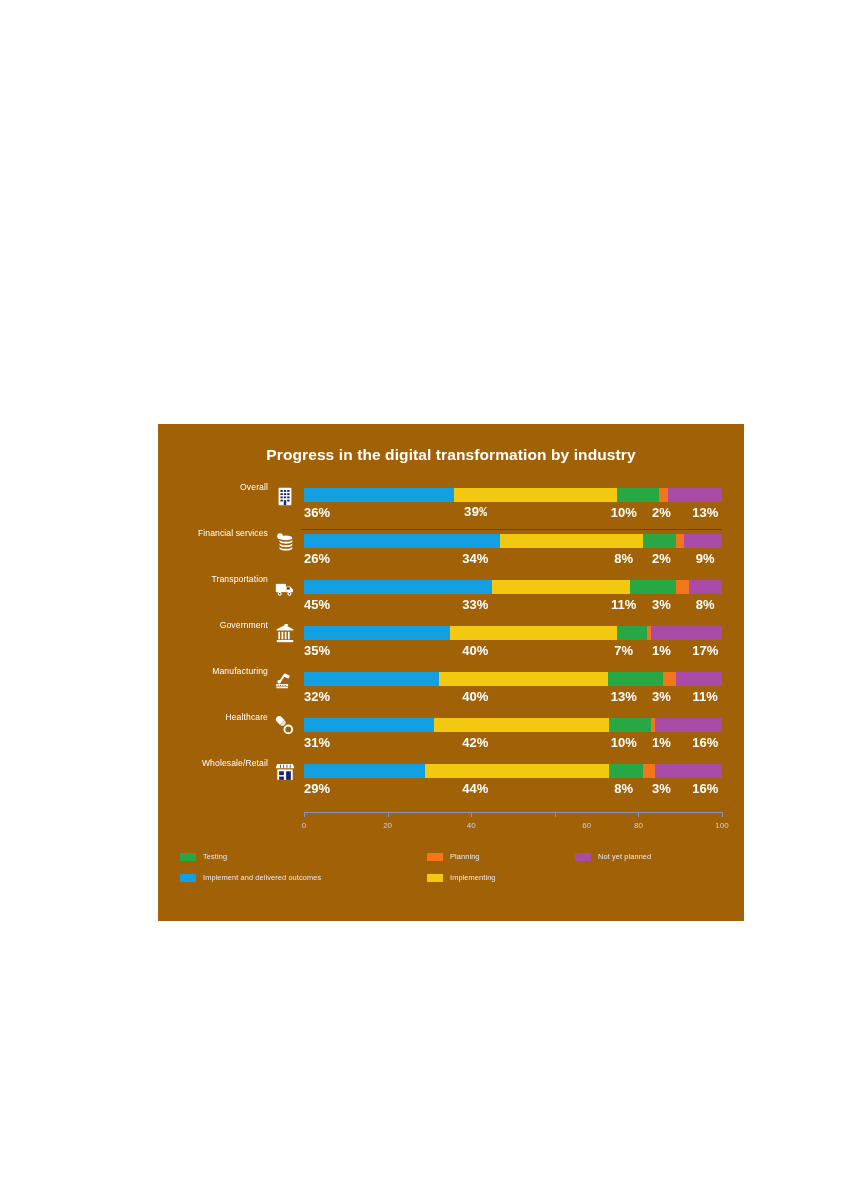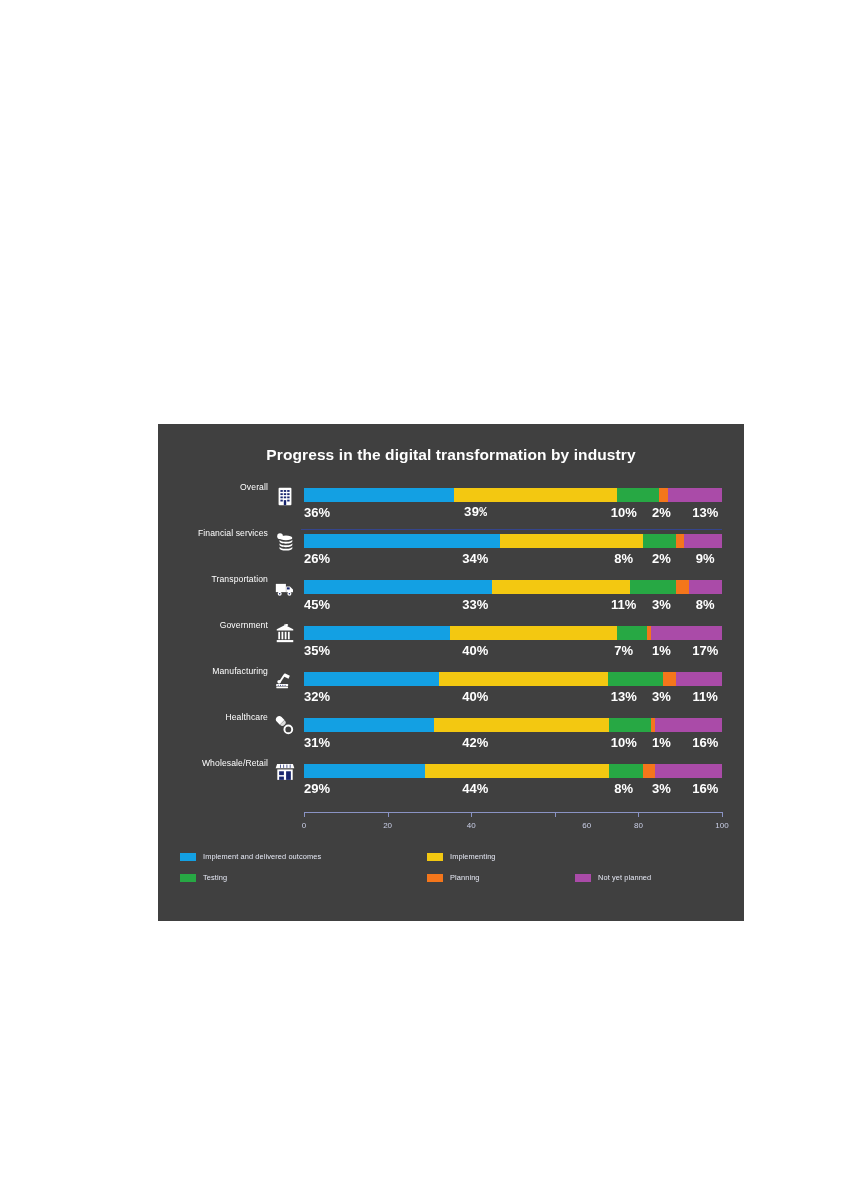--- a/index.html
+++ b/index.html
@@ -15,21 +15,21 @@
     overflow: hidden;
   }
 
   
   #chart-card {
     position: absolute;
     left: 158px;
     top: 424px;
     width: 586px;
     height: 497px;
-    background: #404040;
+    background: #a16207;
     box-sizing: border-box;
   }
 
   #chart-title {
     position: absolute;
     left: 0;
     top: 22px;
     width: 586px;
     text-align: center;
     color: #ffffff;
@@ -421,39 +421,39 @@
       <div class="tick-label" style="left: 40%;">40</div>
       <div class="tick" style="left: 60%;"></div>
       <div class="tick-label" style="left: 60%; margin-left: 32px;">60</div>
       <div class="tick" style="left: 80%;"></div>
       <div class="tick-label" style="left: 80%;">80</div>
       <div class="tick" style="left: 100%;"></div>
       <div class="tick-label" style="left: 100%;">100</div>
     </div>
 
   <div id="legend">
+    <div class="legend-row" id="legend-row-1">
+        <div class="legend-item" style="left: 0px;">
+          <span class="legend-swatch" style="background: rgb(39, 168, 68);"></span>
+          <span class="legend-text">Testing</span>
+        </div>
+        <div class="legend-item" style="left: 247px;">
+          <span class="legend-swatch" style="background: rgb(244, 118, 27);"></span>
+          <span class="legend-text">Planning</span>
+        </div>
+        <div class="legend-item" style="left: 395px;">
+          <span class="legend-swatch" style="background: rgb(170, 75, 168);"></span>
+          <span class="legend-text">Not yet planned</span>
+        </div>
+      </div>
     <div class="legend-row" id="legend-row-0">
         <div class="legend-item" style="left: 0px;">
           <span class="legend-swatch" style="background: rgb(19, 160, 227);"></span>
           <span class="legend-text">Implement and delivered outcomes</span>
         </div>
         <div class="legend-item" style="left: 247px;">
           <span class="legend-swatch" style="background: rgb(243, 200, 17);"></span>
           <span class="legend-text">Implementing</span>
         </div>
       </div>
-    <div class="legend-row" id="legend-row-1">
-        <div class="legend-item" style="left: 0px;">
-          <span class="legend-swatch" style="background: rgb(39, 168, 68);"></span>
-          <span class="legend-text">Testing</span>
-        </div>
-        <div class="legend-item" style="left: 247px;">
-          <span class="legend-swatch" style="background: rgb(244, 118, 27);"></span>
-          <span class="legend-text">Planning</span>
-        </div>
-        <div class="legend-item" style="left: 395px;">
-          <span class="legend-swatch" style="background: rgb(170, 75, 168);"></span>
-          <span class="legend-text">Not yet planned</span>
-        </div>
-      </div>
   </div>
 
 </div>
 
 </body></html>

